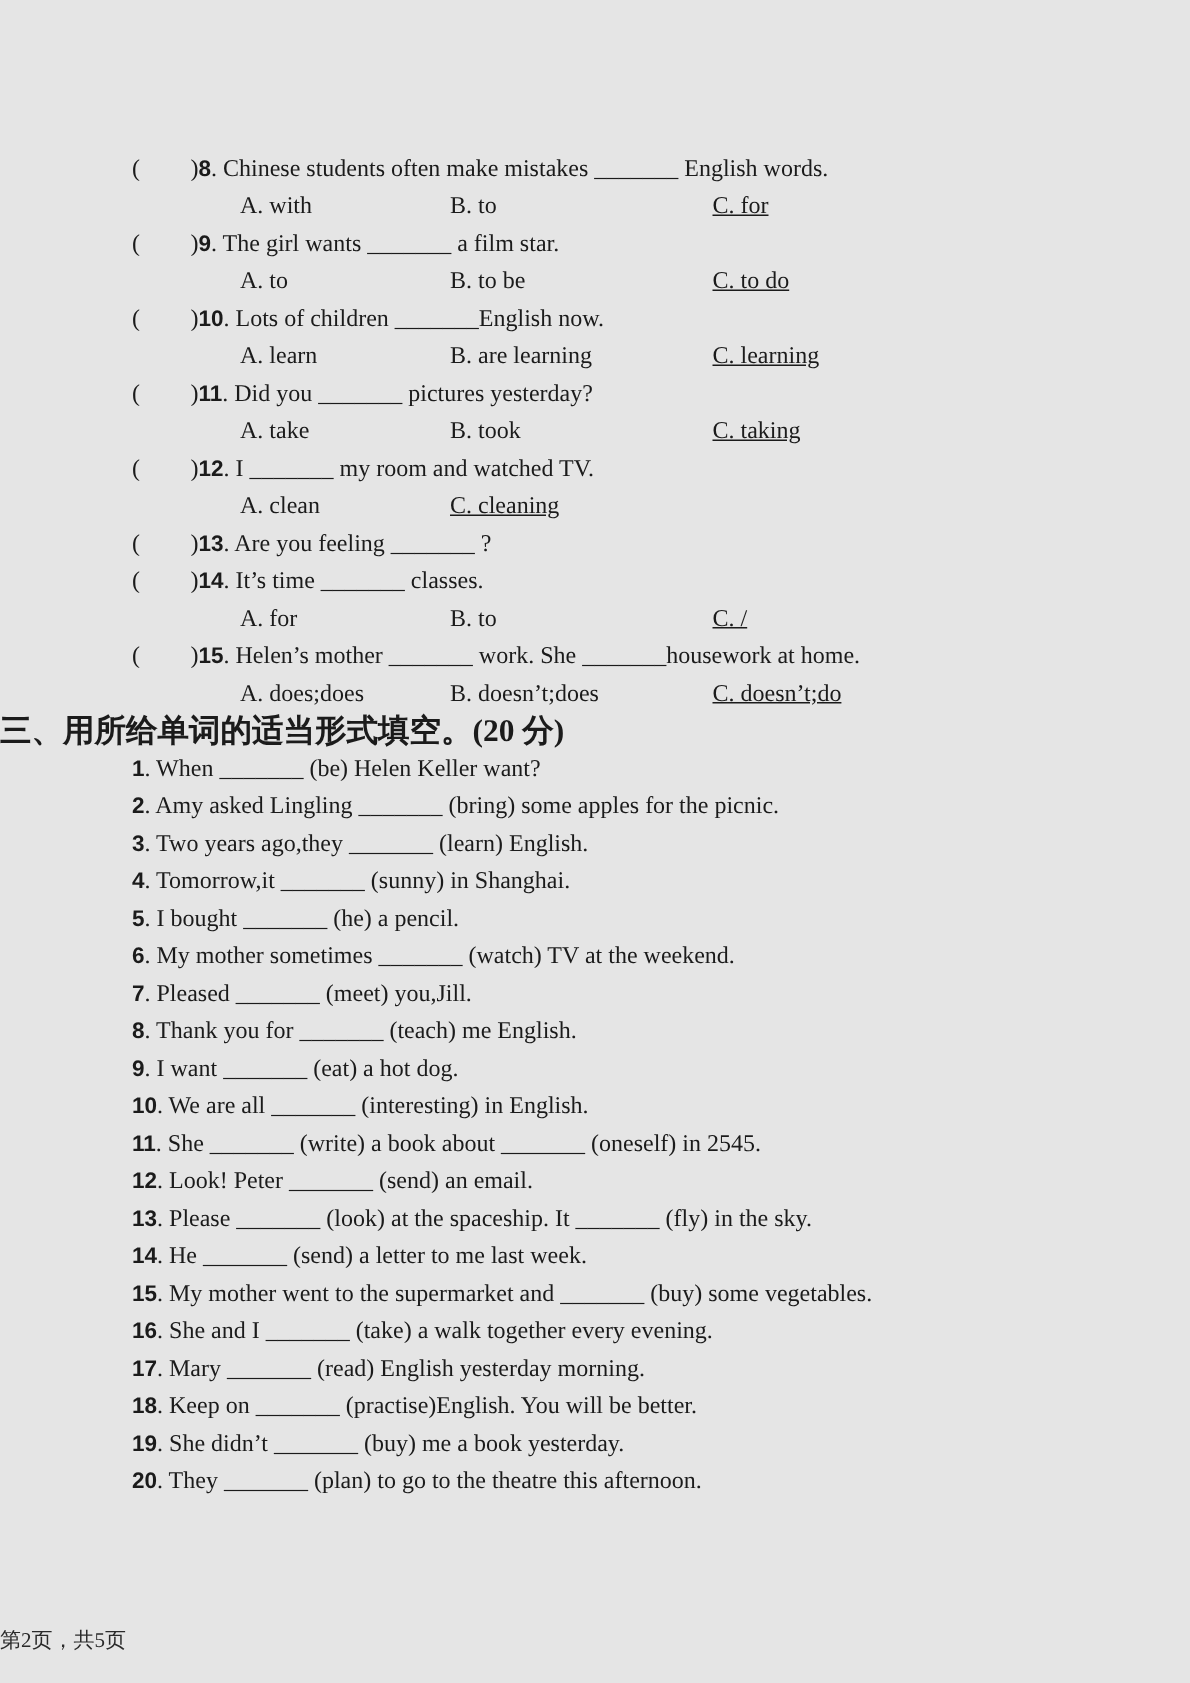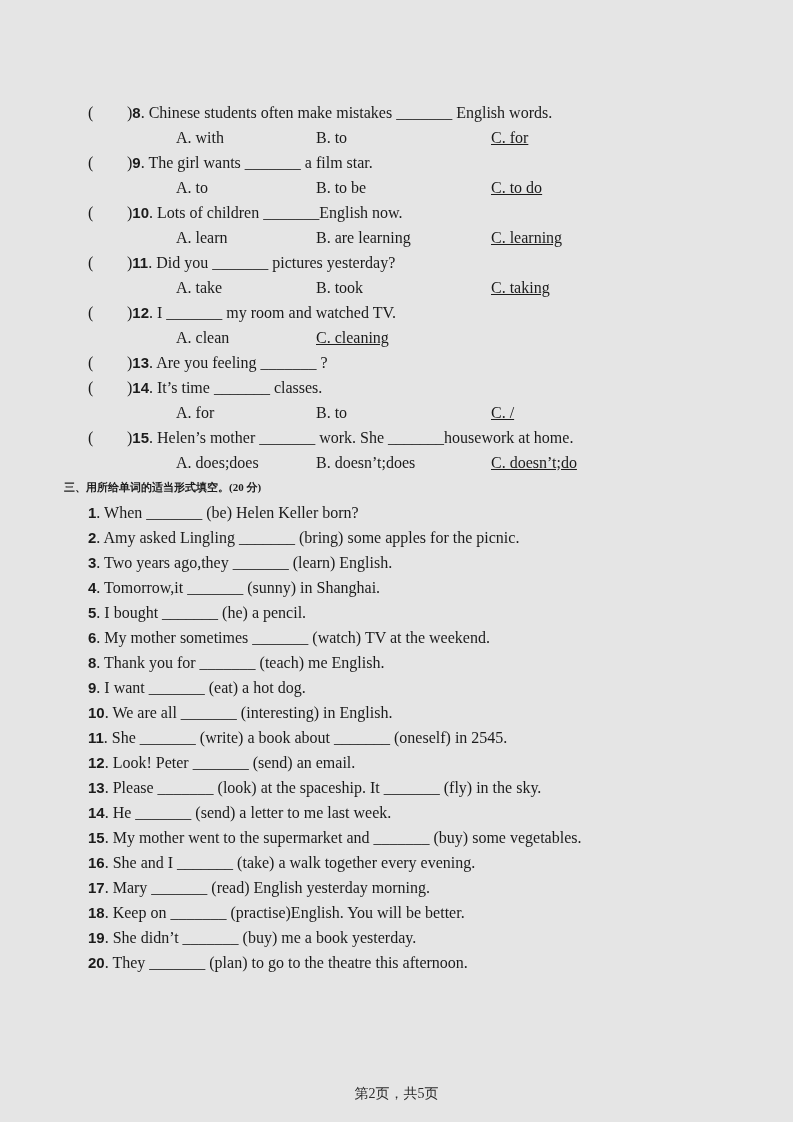--- a/index.html
+++ b/index.html
@@ -13,34 +13,33 @@
   }
   .content { position:absolute; top:100px; left:0; right:0; }
   .line { height:25px; line-height:25px; font-size:16px; white-space:nowrap; }
   .stem { padding-left:88px; }
   .open-paren { display:inline-block; width:39px; }
   .qnum {
     font-family:"Liberation Sans", sans-serif;
     font-weight:700; font-size:15px;
   }
   .opts { padding-left:160px; display:flex; }
-  .opt-a { display:inline-block; width:140px;margin-left:16px; }
+  .opt-a { display:inline-block; width:140px; }
   .opt-b { display:inline-block; width:175px; }
   .opt-c { display:inline-block;text-decoration:underline; }
   .heading {
-    padding-left:64px;
     font-weight:700;
-    font-size:11px;
+    font-size:21px;
     font-family:"Liberation Serif", serif;
   }
   .s3 { padding-left:88px; }
   .footer {
     position:absolute;
     top:1085px; left:0; right:0;
-    text-align:center;
+    text-align:left;
     font-size:14px;
     color:#2a2a2a;
   }
 </style>
 </head>
 <body>
 
 <div class="page">
   <div class="content">
 
@@ -89,26 +88,27 @@
 
     <div class="line stem"><span class="open-paren">(</span><span>)</span><span class="qnum">15</span><span>.</span> <span>Helen’s mother _______ work. She _______housework at home.</span></div>
     <div class="line opts">
         <span class="opt-a">A. does;does</span>
         <span class="opt-b">B. doesn’t;does</span>
         <span class="opt-c">C. doesn’t;do</span>
       </div>
 
     <div class="line heading">三、用所给单词的适当形式填空。(20 分)</div>
 
-    <div class="line s3"><span class="qnum">1</span><span>.</span> <span>When _______ (be) Helen Keller born?</span></div>
+    <div class="line s3"><span class="qnum">1</span><span>.</span> <span>When _______ (be) Helen Keller want?</span></div>
     <div class="line s3"><span class="qnum">2</span><span>.</span> <span>Amy asked Lingling _______ (bring) some apples for the picnic.</span></div>
     <div class="line s3"><span class="qnum">3</span><span>.</span> <span>Two years ago,they _______ (learn) English.</span></div>
     <div class="line s3"><span class="qnum">4</span><span>.</span> <span>Tomorrow,it _______ (sunny) in Shanghai.</span></div>
     <div class="line s3"><span class="qnum">5</span><span>.</span> <span>I bought _______ (he) a pencil.</span></div>
     <div class="line s3"><span class="qnum">6</span><span>.</span> <span>My mother sometimes _______ (watch) TV at the weekend.</span></div>
+    <div class="line s3"><span class="qnum">7</span><span>.</span> <span>Pleased _______ (meet) you,Jill.</span></div>
     <div class="line s3"><span class="qnum">8</span><span>.</span> <span>Thank you for _______ (teach) me English.</span></div>
     <div class="line s3"><span class="qnum">9</span><span>.</span> <span>I want _______ (eat) a hot dog.</span></div>
     <div class="line s3"><span class="qnum">10</span><span>.</span> <span>We are all _______ (interesting) in English.</span></div>
     <div class="line s3"><span class="qnum">11</span><span>.</span> <span>She _______ (write) a book about _______ (oneself) in 2545.</span></div>
     <div class="line s3"><span class="qnum">12</span><span>.</span> <span>Look! Peter _______ (send) an email.</span></div>
     <div class="line s3"><span class="qnum">13</span><span>.</span> <span>Please _______ (look) at the spaceship. It _______ (fly) in the sky.</span></div>
     <div class="line s3"><span class="qnum">14</span><span>.</span> <span>He _______ (send) a letter to me last week.</span></div>
     <div class="line s3"><span class="qnum">15</span><span>.</span> <span>My mother went to the supermarket and _______ (buy) some vegetables.</span></div>
     <div class="line s3"><span class="qnum">16</span><span>.</span> <span>She and I _______ (take) a walk together every evening.</span></div>
     <div class="line s3"><span class="qnum">17</span><span>.</span> <span>Mary _______ (read) English yesterday morning.</span></div>

